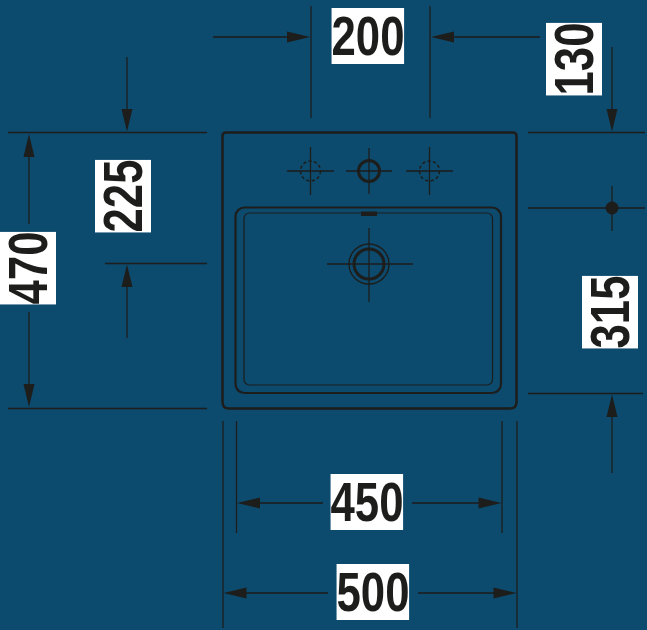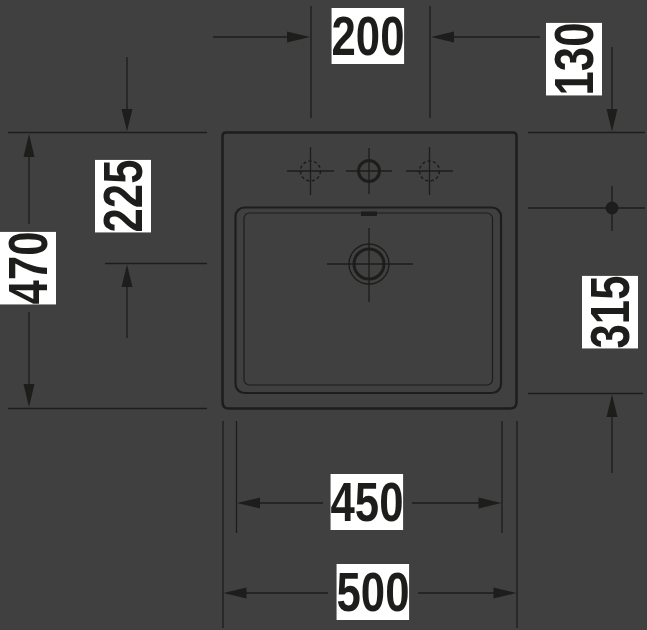--- a/index.html
+++ b/index.html
@@ -1,19 +1,19 @@
 <!DOCTYPE html>
 <html><head>
 <meta charset="utf-8">
 <style>
   html,body{margin:0;padding:0;background:#ffffff;}
   #stage{
     position:relative;
     width:647px;height:630px;
-    background:#404040;
+    background:#0c4a6e;
     overflow:hidden;
     font-family:"Liberation Sans",sans-serif;
   }
   #drawing-svg{position:absolute;left:0;top:0;}
   .dim-label{
     position:absolute;
     font-family:"Liberation Sans",sans-serif;
     font-weight:bold;
     font-size:56px;
     line-height:1;

